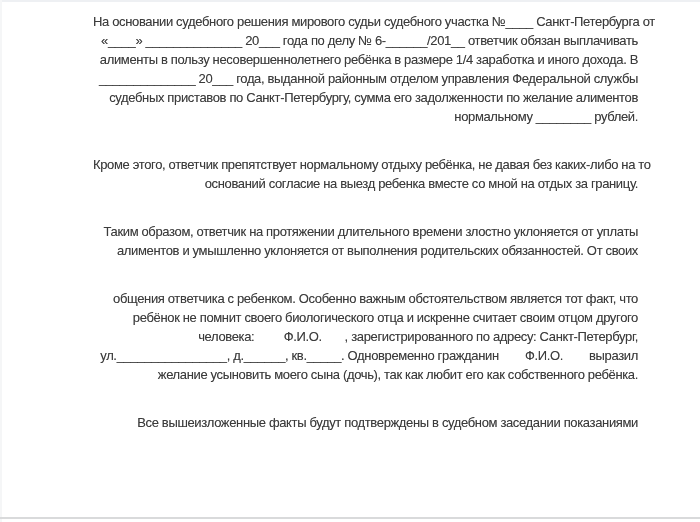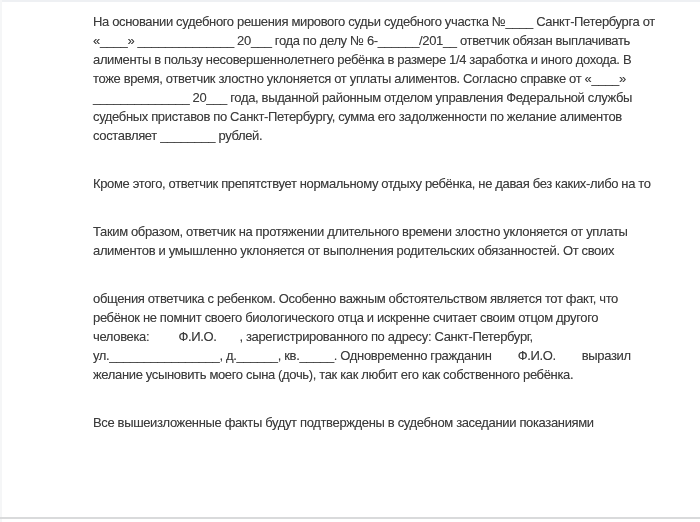--- a/index.html
+++ b/index.html
@@ -8,20 +8,21 @@
     height: 522px;
     background: #ffffff;
     overflow: hidden;
     position: relative;
     font-family: "Liberation Sans", "DejaVu Sans", sans-serif;
   }
   .page {
     position: absolute;
     inset: 0;
     background: #ffffff;
+    text-align: right;
   }
   .edge-top {
     position: absolute;
     top: 0; left: 0;
     width: 700px; height: 2px;
     background: #eef0f3;
   }
   .edge-left {
     position: absolute;
     top: 0; left: 0;
@@ -58,28 +59,28 @@
 <div class="page">
   <div class="edge-top"></div>
   <div class="edge-left"></div>
 
   <div class="text-block">
 
     <div class="para">
       <div class="line">На основании судебного решения мирового судьи судебного участка №____ Санкт-Петербурга от</div>
       <div class="line">«____» ______________ 20___ года по делу № 6-______/201__ ответчик обязан выплачивать</div>
       <div class="line">алименты в пользу несовершеннолетнего ребёнка в размере 1/4 заработка и иного дохода. В</div>
-      <div class="line">тоже время, ответчик злостно уклоняется от уплаты алиментов. Согласно справке от «____»</div>
       <div class="line">______________ 20___ года, выданной районным отделом управления Федеральной службы</div>
       <div class="line">судебных приставов по Санкт-Петербургу, сумма его задолженности по желание алиментов</div>
-      <div class="line">составляет ________ рублей.</div>
+      <div class="line">нормальному ________ рублей.</div>
     </div>
 
     <div class="para">
       <div class="line">Кроме этого, ответчик препятствует нормальному отдыху ребёнка, не давая без каких-либо на то</div>
+      <div class="line">оснований согласие на выезд ребенка вместе со мной на отдых за границу.</div>
     </div>
 
     <div class="para">
       <div class="line">Таким образом, ответчик на протяжении длительного времени злостно уклоняется от уплаты</div>
       <div class="line">алиментов и умышленно уклоняется от выполнения родительских обязанностей. От своих</div>
     </div>
 
     <div class="para">
       <div class="line">общения ответчика с ребенком. Особенно важным обстоятельством является тот факт, что</div>
       <div class="line">ребёнок не помнит своего биологического отца и искренне считает своим отцом другого</div>

